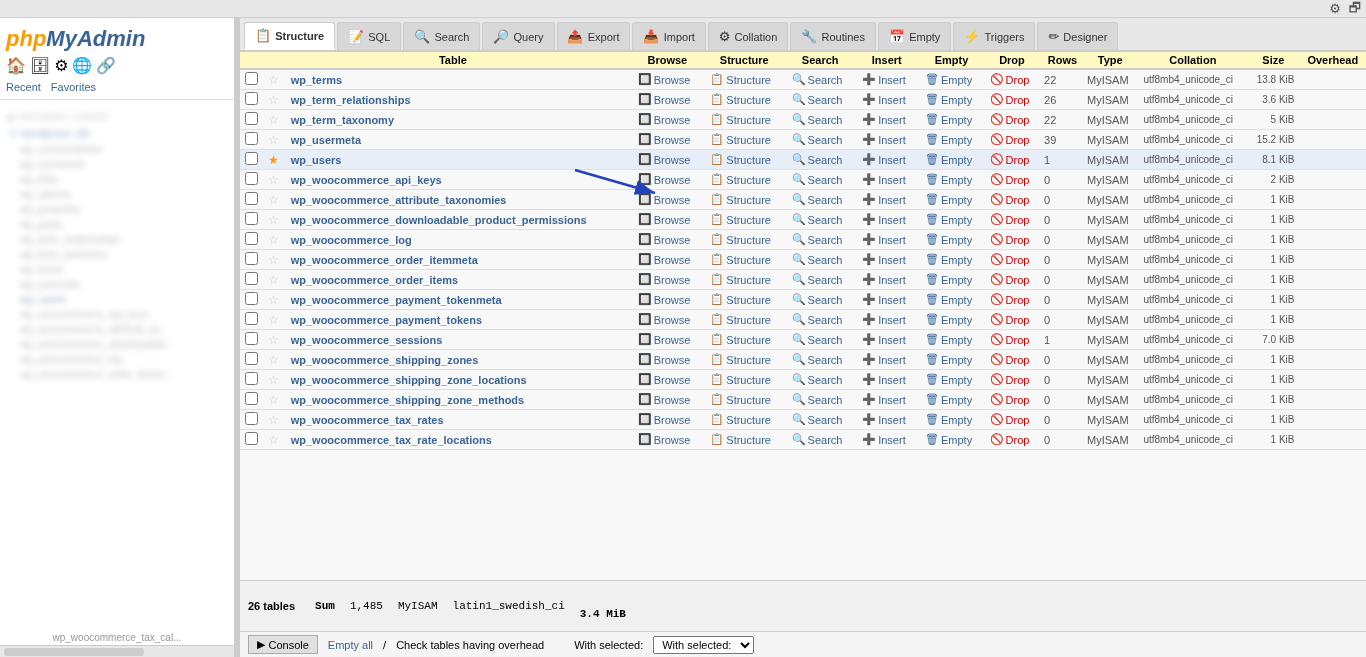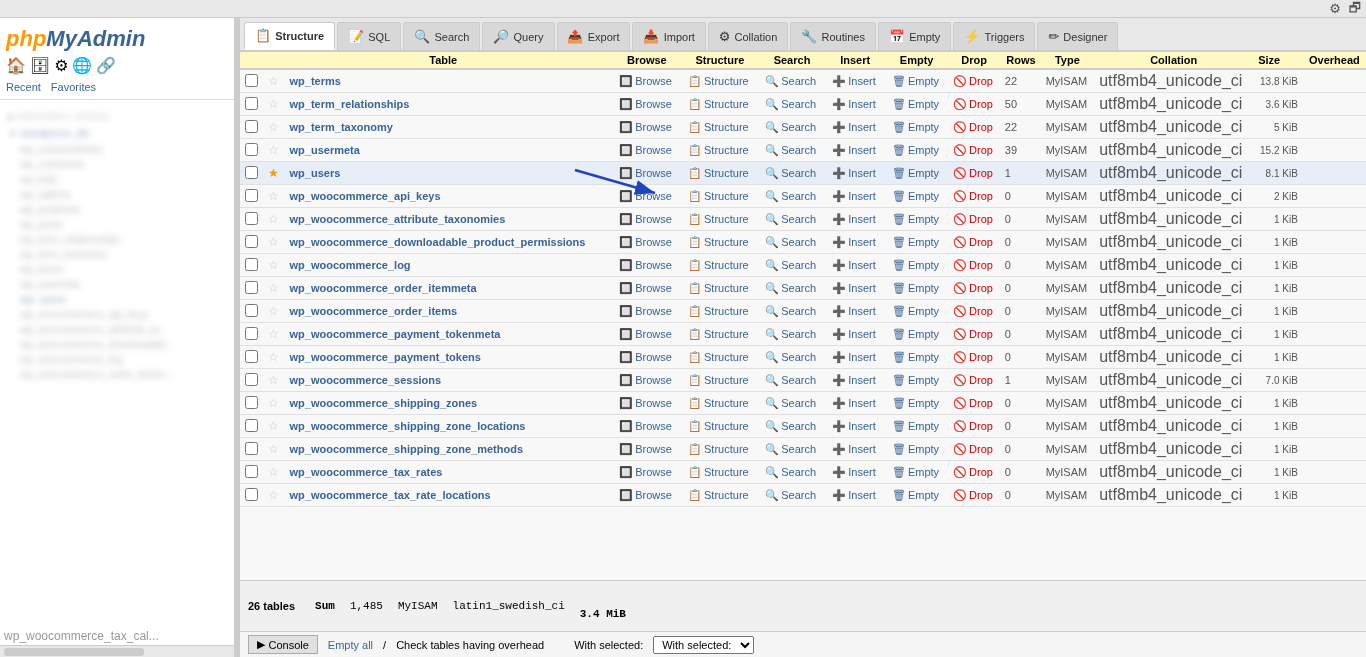--- a/index.html
+++ b/index.html
@@ -102,21 +102,21 @@
     .star-icon.active { color: #f90; }
 
     .action-btn {
       display: inline-flex; align-items: center; gap: 2px;
       color: #3a6496; cursor: pointer; font-size: 11px; padding: 0 2px;
     }
 
     .drop-btn { color: #c00; cursor: pointer; display: inline-flex; align-items: center; gap: 2px; }
 
     .engine-badge { color: #555; }
-    .collation-badge { color: #555; font-size: 16px; }
+    .collation-badge { color: #555; font-size: 10px; }
     .size-text { color: #555; text-align: right; font-size: 10px; }
     .row-count { color: #555; }
 
     
     #footer {
       background: #f0f0f0;
       border-top: 1px solid #ccc;
       padding: 11px 8px;
       display: flex;
       align-items: center;
@@ -174,26 +174,27 @@
     #content-area {
       display: flex;
       flex: 1;
       overflow: hidden;
     }
 
     .checkbox-cell { width: 18px; text-align: center; }
     input[type=checkbox] { cursor: pointer; }
 
     .sidebar-bottom-text {
-      font-size: 12px;
+      font-size: 10px;
       color: #999;
       padding: 2px 4px;
       overflow: hidden;
       white-space: nowrap;
       text-overflow: ellipsis;
+      text-align: center;
     }
 
     
     .resize-handle {
       width: 5px;
       background: #ccc;
       cursor: col-resize;
       flex-shrink: 0;
     }
   </style>
@@ -318,21 +319,21 @@
               <th></th>
               <th>Browse</th>
               <th>Structure</th>
               <th>Search</th>
               <th>Insert</th>
               <th>Empty</th>
               <th>Drop</th>
               <th style="text-align:right;">Rows</th>
               <th>Type</th>
               <th>Collation</th>
-              <th style="text-align:left;">Size</th>
+              <th style="text-align:center;">Size</th>
               <th>Overhead</th>
             </tr>
           </thead>
           <tbody id="table-rows">
 
           <tr>
     <td class="checkbox-cell">
       <input type="checkbox" style="">
     </td>
     <td>
@@ -412,21 +413,21 @@
     <td>
       <span class="action-btn">
         <span>🗑</span> Empty
       </span>
     </td>
     <td>
       <span class="drop-btn">
         <span>🚫</span> Drop
       </span>
     </td>
-    <td class="row-count">50</td>
+    <td class="row-count">26</td>
     <td class="engine-badge">MyISAM</td>
     <td class="collation-badge">utf8mb4_unicode_ci</td>
     <td class="size-text">3.6 KiB</td>
     <td></td>
   </tr>
               <tr>
     <td class="checkbox-cell">
       <input type="checkbox" style="">
     </td>
     <td>

